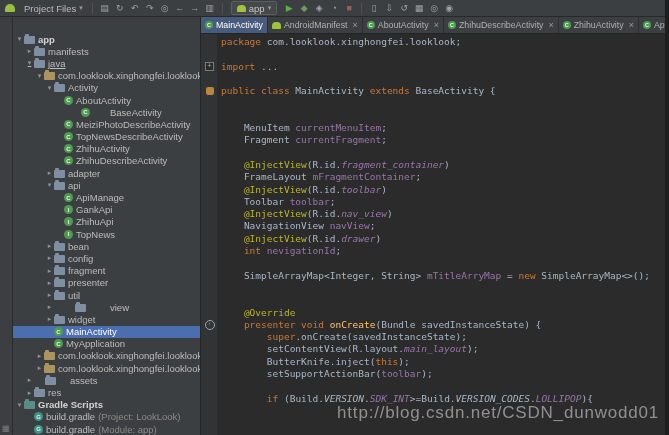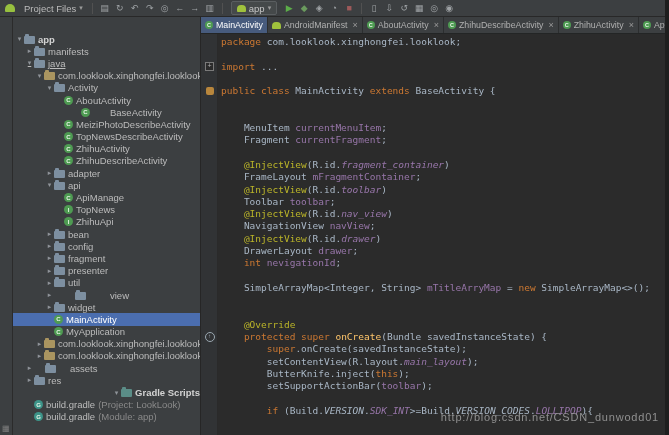--- a/index.html
+++ b/index.html
@@ -71,21 +71,21 @@
               font-size:6px;line-height:7px;text-align:center;}
 
   .tok-k{color:var(--keyword,#cc7832);}
   .tok-a{color:var(--annotation,#bbb529);}
   .tok-f{color:var(--field,#9876aa);}
   .tok-c{color:var(--constant,#9876aa);font-style:italic;}
   .tok-m{color:var(--method,#ffc66b);}
   .tok-t{color:var(--plain,#a9b7c6);}
   .tok-sc{color:var(--plain,#a9b7c6);font-style:italic;}
 
-  .watermark{position:absolute;right:6px;bottom:12px;font-size:11px;letter-spacing:.8px;
+  .watermark{position:absolute;right:6px;bottom:12px;font-size:17px;letter-spacing:.8px;
              color:#9b9b9b;opacity:.9;pointer-events:none;z-index:10;}
 </style>
 </head>
 <body>
 
 <div class="app">
 
   <div class="toolbar">
     <span class="as-logo"></span>
     <div class="proj-sel">
@@ -200,27 +200,32 @@
             <span class="tree-label">api</span>
           </div>
           <div class="tree-row" style="padding-left: 42px;">
             <span class="tree-chev"></span>
             <span class="ci">C</span>
             <span class="tree-label">ApiManage</span>
           </div>
           <div class="tree-row" style="padding-left: 42px;">
             <span class="tree-chev"></span>
             <span class="ci">I</span>
-            <span class="tree-label">TopNews</span>
+            <span class="tree-label">GankApi</span>
           </div>
           <div class="tree-row" style="padding-left: 42px;">
             <span class="tree-chev"></span>
             <span class="ci">I</span>
             <span class="tree-label">ZhihuApi</span>
           </div>
+          <div class="tree-row" style="padding-left: 42px;">
+            <span class="tree-chev"></span>
+            <span class="ci">I</span>
+            <span class="tree-label">TopNews</span>
+          </div>
           <div class="tree-row" style="padding-left: 32px;">
             <span class="tree-chev">▸</span>
             <span class="fold-ic"></span>
             <span class="tree-label">bean</span>
           </div>
           <div class="tree-row" style="padding-left: 32px;">
             <span class="tree-chev">▸</span>
             <span class="fold-ic"></span>
             <span class="tree-label">config</span>
           </div>
@@ -272,21 +277,21 @@
           <div class="tree-row" style="padding-left: 12px; gap: 11px;">
             <span class="tree-chev">▸</span>
             <span class="fold-ic"></span>
             <span class="tree-label">assets</span>
           </div>
           <div class="tree-row" style="padding-left: 12px;">
             <span class="tree-chev">▸</span>
             <span class="fold-ic"></span>
             <span class="tree-label">res</span>
           </div>
-          <div class="tree-row bold" style="padding-left: 2px; justify-content: flex-end;">
+          <div class="tree-row bold" style="padding-left: 2px;">
             <span class="tree-chev">▾</span>
             <span class="fold-ic grd"></span>
             <span class="tree-label">Gradle Scripts</span>
           </div>
           <div class="tree-row" style="padding-left: 12px;">
             <span class="tree-chev"></span>
             <span class="ci gi">G</span>
             <span class="tree-label">build.gradle</span>
             <span class="sfx sfx-gray">(Project: LookLook)</span>
           </div>
@@ -400,24 +405,20 @@
             <div class="code-line">
               <span class="g-cell"></span>
               <span class="code-text"><span class="tok-t">    NavigationView </span><span class="tok-f">navView</span><span class="tok-t">;</span></span>
             </div>
             <div class="code-line">
               <span class="g-cell"></span>
               <span class="code-text"><span class="tok-t">    </span><span class="tok-a">@InjectView</span><span class="tok-t">(R.id.</span><span class="tok-c">drawer</span><span class="tok-t">)</span></span>
             </div>
             <div class="code-line">
               <span class="g-cell"></span>
-              <span class="code-text"><span class="tok-t">    DrawerLayout </span><span class="tok-f">drawer</span><span class="tok-t">;</span></span>
-            </div>
-            <div class="code-line">
-              <span class="g-cell"></span>
               <span class="code-text"><span class="tok-t">    </span><span class="tok-k">int</span><span class="tok-t"> </span><span class="tok-f">nevigationId</span><span class="tok-t">;</span></span>
             </div>
             <div class="code-line">
               <span class="g-cell"></span>
               <span class="code-text"></span>
             </div>
             <div class="code-line">
               <span class="g-cell"></span>
               <span class="code-text"><span class="tok-t">    SimpleArrayMap&lt;Integer, String&gt; </span><span class="tok-f">mTitleArryMap</span><span class="tok-t"> = </span><span class="tok-k">new</span><span class="tok-t"> SimpleArrayMap&lt;&gt;();</span></span>
             </div>
@@ -430,21 +431,21 @@
               <span class="code-text"></span>
             </div>
             <div class="code-line">
               <span class="g-cell"></span>
               <span class="code-text"><span class="tok-t">    </span><span class="tok-a">@Override</span></span>
             </div>
             <div class="code-line">
               <span class="g-cell">
                 <span class="g-override">↑</span>
               </span>
-              <span class="code-text"><span class="tok-t">    </span><span class="tok-k">protected super</span><span class="tok-t"> </span><span class="tok-m">onCreate</span><span class="tok-t">(Bundle savedInstanceState) {</span></span>
+              <span class="code-text"><span class="tok-t">    </span><span class="tok-k">presenter void</span><span class="tok-t"> </span><span class="tok-m">onCreate</span><span class="tok-t">(Bundle savedInstanceState) {</span></span>
             </div>
             <div class="code-line">
               <span class="g-cell"></span>
               <span class="code-text"><span class="tok-t">        </span><span class="tok-k">super</span><span class="tok-t">.onCreate(savedInstanceState);</span></span>
             </div>
             <div class="code-line">
               <span class="g-cell"></span>
               <span class="code-text"><span class="tok-t">        setContentView(R.layout.</span><span class="tok-c">main_layout</span><span class="tok-t">);</span></span>
             </div>
             <div class="code-line">

